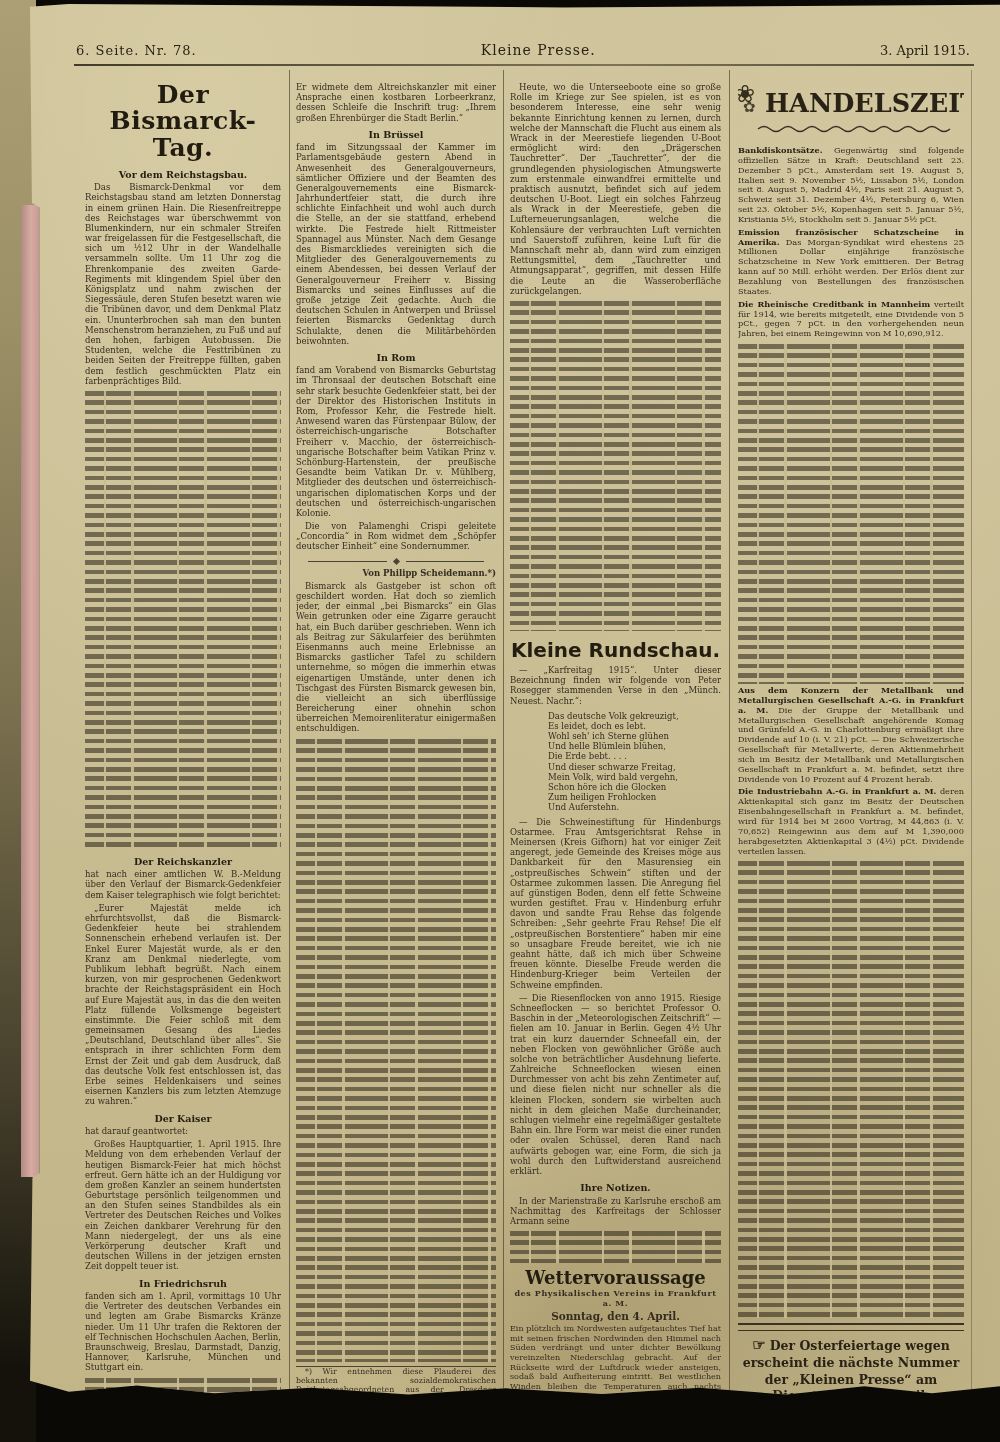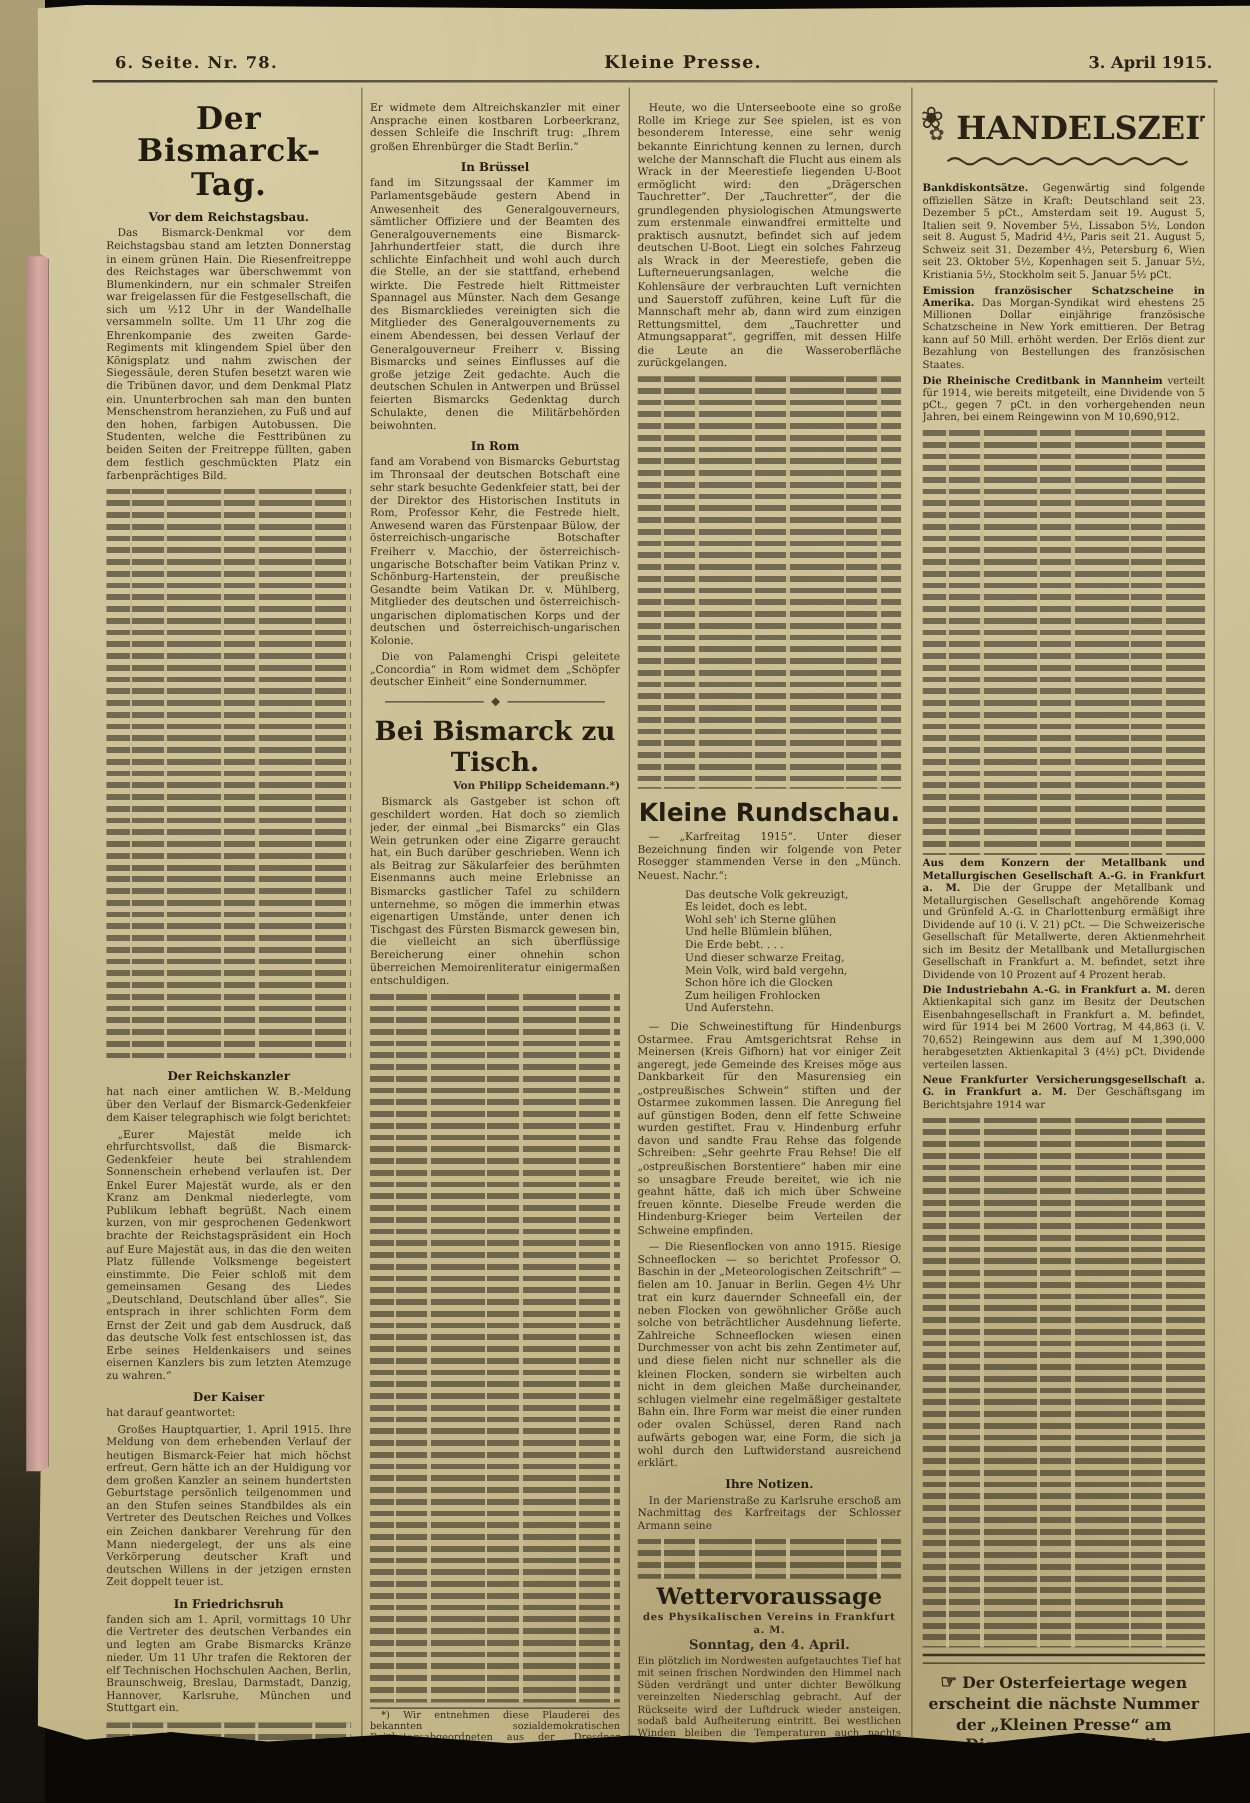--- a/index.html
+++ b/index.html
@@ -15,22 +15,22 @@
     background:
       radial-gradient(ellipse at 18% 8%, rgba(255,250,215,.22), transparent 42%),
       radial-gradient(ellipse at 85% 15%, rgba(255,250,220,.14), transparent 45%),
       radial-gradient(circle at 56% 96%, rgba(122,96,50,.22), transparent 14%),
       radial-gradient(ellipse at 75% 92%, rgba(95,80,45,.15), transparent 30%),
       linear-gradient(180deg,#cbbf96 0%,#c8bc92 55%,#c2b588 100%);
     clip-path:polygon(0% 0.2%,4% 0%,55% 0.25%,100% 0.05%,100% 99.3%,93% 99.8%,86% 99.3%,
       78% 99.9%,69% 99.4%,59% 99.85%,49% 99.45%,39% 99.9%,29% 99.4%,19% 99.8%,11% 99.25%,
       4% 99.7%,0% 98.9%,0.25% 84.3%,0.95% 84%,0.95% 14.6%,0.2% 14.3%);}
   
-  .masthead{position:absolute;left:62px;right:30px;top:38px;display:flex;
-    justify-content:space-between;align-items:baseline;font-weight:bold;font-size:13px;color:#2a2315;text-align:center;}
+  .masthead{position:absolute;left:46px;right:30px;top:38px;display:flex;
+    justify-content:space-between;align-items:baseline;font-weight:normal;font-size:13px;color:#2a2315;text-align:center;}
   .mast-left{letter-spacing:1px;}
   .mast-title{font-size:14px;letter-spacing:1px;}
   .mast-rule{position:absolute;left:44px;right:26px;top:60px;height:2px;
     background:linear-gradient(90deg,rgba(40,34,20,.85),rgba(40,34,20,.5) 60%,rgba(40,34,20,.75));}
   
   .vrule{position:absolute;top:66px;height:1322px;width:1px;background:rgba(58,50,32,.6);}
   .vr1{left:259px;} .vr2{left:473px;} .vr3{left:699px;} .vr4{left:941px;background:rgba(58,50,32,.35);}
   
   .col{position:absolute;top:78px;height:1322px;overflow:hidden;display:flex;flex-direction:column;
     font-size:8.5px;line-height:1.2;text-align:justify;color:#342d1f;}
@@ -122,21 +122,20 @@
   <div class="col c2">
     <p class="noind">Er widmete dem Altreichskanzler mit einer Ansprache einen kostbaren Lorbeerkranz, dessen Schleife die Inschrift trug: „Ihrem großen Ehrenbürger die Stadt Berlin.“</p>
     <div class="h-sub">In Brüssel</div>
     <p class="noind">fand im Sitzungssaal der Kammer im Parlamentsgebäude gestern Abend in Anwesenheit des Generalgouverneurs, sämtlicher Offiziere und der Beamten des Generalgouvernements eine Bismarck-Jahrhundertfeier statt, die durch ihre schlichte Einfachheit und wohl auch durch die Stelle, an der sie stattfand, erhebend wirkte. Die Festrede hielt Rittmeister Spannagel aus Münster. Nach dem Gesange des Bismarckliedes vereinigten sich die Mitglieder des Generalgouvernements zu einem Abendessen, bei dessen Verlauf der Generalgouverneur Freiherr v. Bissing Bismarcks und seines Einflusses auf die große jetzige Zeit gedachte. Auch die deutschen Schulen in Antwerpen und Brüssel feierten Bismarcks Gedenktag durch Schulakte, denen die Militärbehörden beiwohnten.</p>
     <div class="h-sub">In Rom</div>
     <p class="noind">fand am Vorabend von Bismarcks Geburtstag im Thronsaal der deutschen Botschaft eine sehr stark besuchte Gedenkfeier statt, bei der der Direktor des Historischen Instituts in Rom, Professor Kehr, die Festrede hielt. Anwesend waren das Fürstenpaar Bülow, der österreichisch-ungarische Botschafter Freiherr v. Macchio, der österreichisch-ungarische Botschafter beim Vatikan Prinz v. Schönburg-Hartenstein, der preußische Gesandte beim Vatikan Dr. v. Mühlberg, Mitglieder des deutschen und österreichisch-ungarischen diplomatischen Korps und der deutschen und österreichisch-ungarischen Kolonie.</p>
     <p>Die von Palamenghi Crispi geleitete „Concordia“ in Rom widmet dem „Schöpfer deutscher Einheit“ eine Sondernummer.</p>
     <div class="orn">
         <span class="diamond"></span>
       </div>
-    <div class="h-tisch">Bei Bismarck zu Tisch.</div>
     <div class="byline">Von Philipp Scheidemann.*)</div>
     <p>Bismarck als Gastgeber ist schon oft geschildert worden. Hat doch so ziemlich jeder, der einmal „bei Bismarcks“ ein Glas Wein getrunken oder eine Zigarre geraucht hat, ein Buch darüber geschrieben. Wenn ich als Beitrag zur Säkularfeier des berühmten Eisenmanns auch meine Erlebnisse an Bismarcks gastlicher Tafel zu schildern unternehme, so mögen die immerhin etwas eigenartigen Umstände, unter denen ich Tischgast des Fürsten Bismarck gewesen bin, die vielleicht an sich überflüssige Bereicherung einer ohnehin schon überreichen Memoirenliteratur einigermaßen entschuldigen.</p>
     <div class="greek g-flex"></div>
     <div class="footnote">*) Wir entnehmen diese Plauderei des bekannten sozialdemokratischen Reichstagsabgeordneten aus der „Dresdner Volkszeitung“.</div>
   </div>
 
   <div class="col c3">
     <p>Heute, wo die Unterseeboote eine so große Rolle im Kriege zur See spielen, ist es von besonderem Interesse, eine sehr wenig bekannte Einrichtung kennen zu lernen, durch welche der Mannschaft die Flucht aus einem als Wrack in der Meerestiefe liegenden U-Boot ermöglicht wird: den „Drägerschen Tauchretter“. Der „Tauchretter“, der die grundlegenden physiologischen Atmungswerte zum erstenmale einwandfrei ermittelte und praktisch ausnutzt, befindet sich auf jedem deutschen U-Boot. Liegt ein solches Fahrzeug als Wrack in der Meerestiefe, geben die Lufterneuerungsanlagen, welche die Kohlensäure der verbrauchten Luft vernichten und Sauerstoff zuführen, keine Luft für die Mannschaft mehr ab, dann wird zum einzigen Rettungsmittel, dem „Tauchretter und Atmungsapparat“, gegriffen, mit dessen Hilfe die Leute an die Wasseroberfläche zurückgelangen.</p>
     <div class="greek gc3"></div>
     <div class="h-display">Kleine Rundschau.</div>
@@ -177,21 +176,20 @@
       <svg class="hz-squig" width="200" height="9" viewBox="0 0 200 9">
         <path d="M2 5 Q 8 0 14 5 T 26 5 T 38 5 T 50 5 T 62 5 T 74 5 T 86 5 T 98 5 T 110 5 T 122 5 T 134 5 T 146 5 T 158 5 T 170 5 T 182 5 T 194 5" stroke="#3a3222" stroke-width="1.6" fill="none"></path>
       </svg>
     </div>
     <p class="noind"><b>Bankdiskontsätze.</b> <span>Gegenwärtig sind folgende offiziellen Sätze in Kraft: Deutschland seit 23. Dezember 5 pCt., Amsterdam seit 19. August 5, Italien seit 9. November 5½, Lissabon 5½, London seit 8. August 5, Madrid 4½, Paris seit 21. August 5, Schweiz seit 31. Dezember 4½, Petersburg 6, Wien seit 23. Oktober 5½, Kopenhagen seit 5. Januar 5½, Kristiania 5½, Stockholm seit 5. Januar 5½ pCt.</span></p>
     <p class="noind"><b>Emission französischer Schatzscheine in Amerika.</b> <span>Das Morgan-Syndikat wird ehestens 25 Millionen Dollar einjährige französische Schatzscheine in New York emittieren. Der Betrag kann auf 50 Mill. erhöht werden. Der Erlös dient zur Bezahlung von Bestellungen des französischen Staates.</span></p>
     <p class="noind"><b>Die Rheinische Creditbank in Mannheim</b> <span>verteilt für 1914, wie bereits mitgeteilt, eine Dividende von 5 pCt., gegen 7 pCt. in den vorhergehenden neun Jahren, bei einem Reingewinn von M 10,690,912.</span></p>
     <div class="greek gc4"></div>
     <p class="noind"><b>Aus dem Konzern der Metallbank und Metallurgischen Gesellschaft A.-G. in Frankfurt a. M.</b> <span>Die der Gruppe der Metallbank und Metallurgischen Gesellschaft angehörende Komag und Grünfeld A.-G. in Charlottenburg ermäßigt ihre Dividende auf 10 (i. V. 21) pCt. — Die Schweizerische Gesellschaft für Metallwerte, deren Aktienmehrheit sich im Besitz der Metallbank und Metallurgischen Gesellschaft in Frankfurt a. M. befindet, setzt ihre Dividende von 10 Prozent auf 4 Prozent herab.</span></p>
     <p class="noind"><b>Die Industriebahn A.-G. in Frankfurt a. M.</b> <span>deren Aktienkapital sich ganz im Besitz der Deutschen Eisenbahngesellschaft in Frankfurt a. M. befindet, wird für 1914 bei M 2600 Vortrag, M 44,863 (i. V. 70,652) Reingewinn aus dem auf M 1,390,000 herabgesetzten Aktienkapital 3 (4½) pCt. Dividende verteilen lassen.</span></p>
-    <p class="noind"><b>Neue Frankfurter Versicherungsgesellschaft a. G. in Frankfurt a. M.</b> <span>Der Geschäftsgang im Berichtsjahre 1914 war</span></p>
     <div class="greek g-flex"></div>
     <div class="hz-endrule"></div>
     <div class="notice">
       <span class="hand">☞</span><span>Der Osterfeiertage wegen erscheint die nächste Nummer der „Kleinen Presse“ am Dienstag, den 6. April.</span>
     </div>
   </div>
 
 </div>
 
 </body></html>

